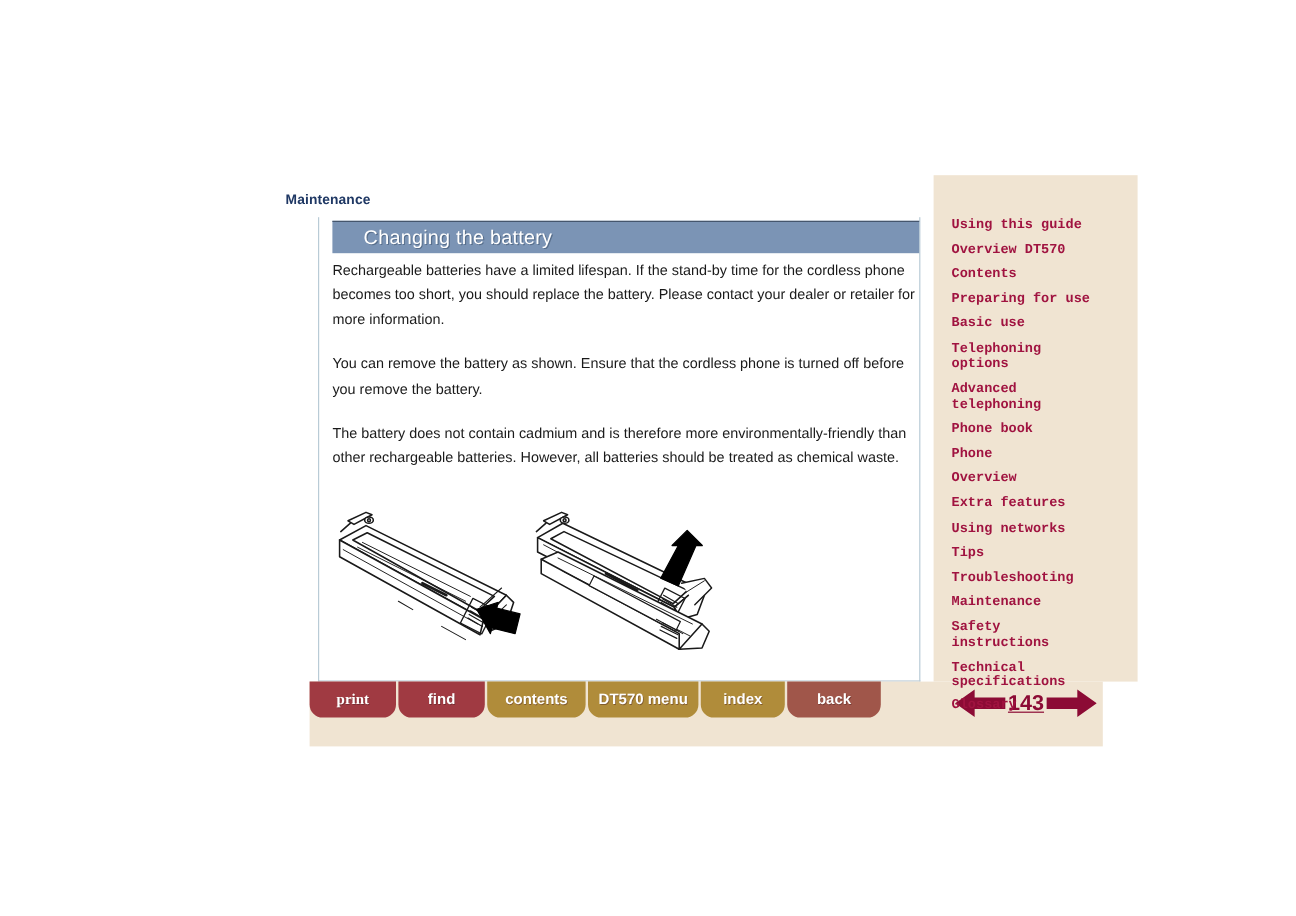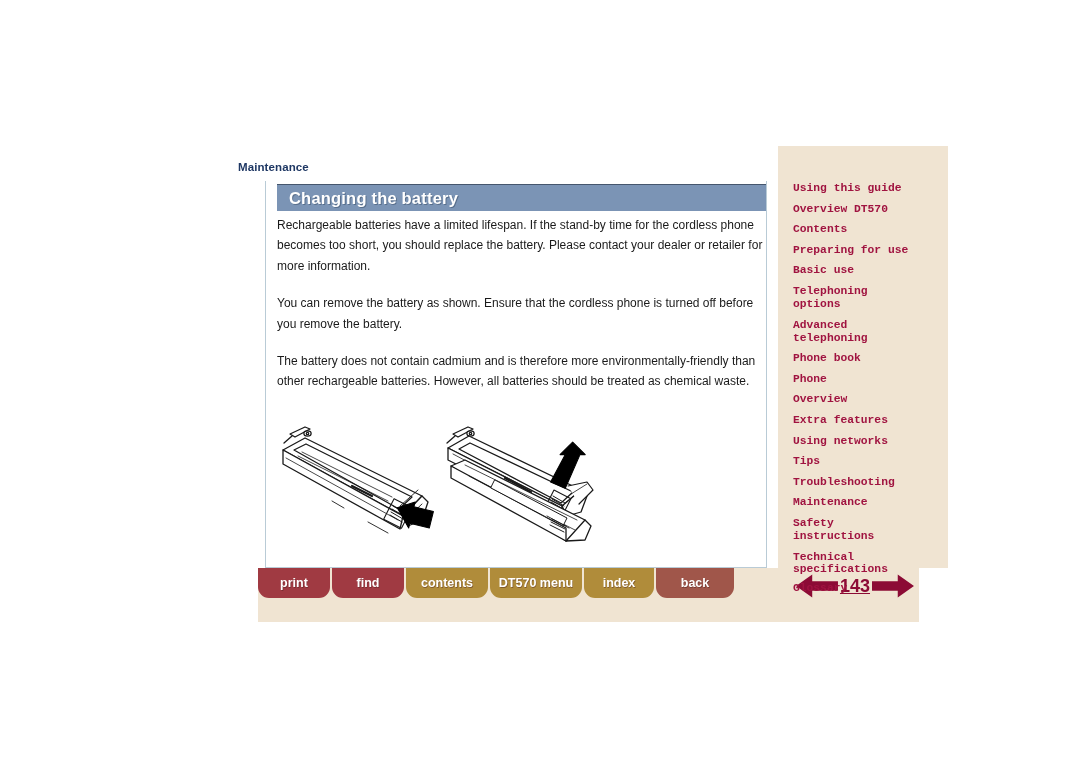--- a/index.html
+++ b/index.html
@@ -54,22 +54,22 @@
     height: 27px;
     background: #7b94b5;
     border-top: 1px solid #45566d;
     box-sizing: border-box;
     display: flex;
     align-items: center;
   }
   .title-bar .title-text {
     color: #ffffff;
     font-size: 16.5px;
-    font-weight: bold;
-    padding-left: 12px;
+    font-weight: normal;
+    padding-left: 26px;
     letter-spacing: 0.2px;
     text-shadow: 1px 1px 0 rgba(60,80,105,0.55);
   }
 
   
   .body-text {
     position: absolute;
     left: 277px;
     top: 215px;
     width: 487px;
@@ -281,21 +281,21 @@
           <path d="M136 74 L152 64" stroke-width="0.8"></path>
 
           <path d="M112 38 L126 12 L121 12 L133 0 L145 12 L140 12 L126 44 Z" fill="#000000" stroke="#000000" stroke-width="1" transform="translate(-2,22) scale(1.05)"></path>
         </g>
       </g>
     </svg>
   </div>
 
   <div class="footer-bar">
     <div class="btn-row" id="btn-row">
-        <div class="nav-btn" style="background: rgb(160, 58, 66); width: 72px;">print</div>
+        <div class="nav-btn" style="background: rgb(160, 58, 66); width: 72px; font-family: Liberation Serif, serif;">print</div>
         <div class="nav-btn" style="background: rgb(160, 58, 66); width: 72px;">find</div>
         <div class="nav-btn" style="background: rgb(176, 140, 58); width: 82px;">contents</div>
         <div class="nav-btn" style="background: rgb(176, 140, 58); width: 92px;">DT570 menu</div>
         <div class="nav-btn" style="background: rgb(176, 140, 58); width: 70px;">index</div>
         <div class="nav-btn" style="background: rgb(160, 86, 74); width: 78px;">back</div>
       </div>
 
     <div class="pagenav">
       <svg class="arrow" width="44" height="26" viewBox="0 0 44 26">
         <path d="M0 13 L17 1 L17 8 L44 8 L44 18 L17 18 L17 25 Z" fill="#8c0b35"></path>

